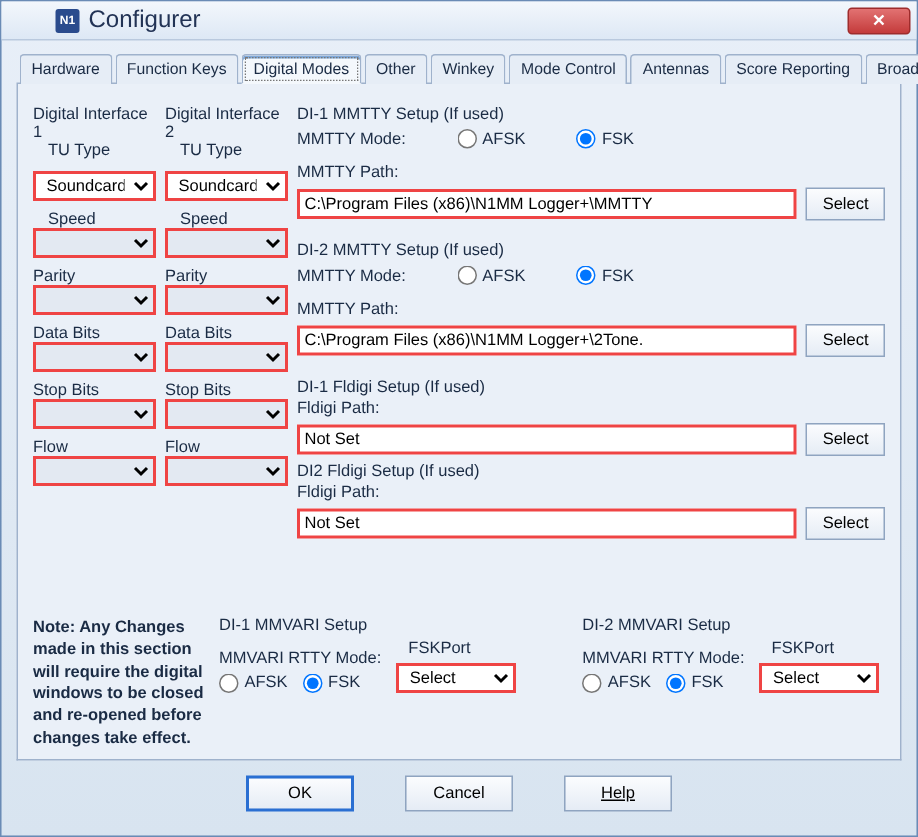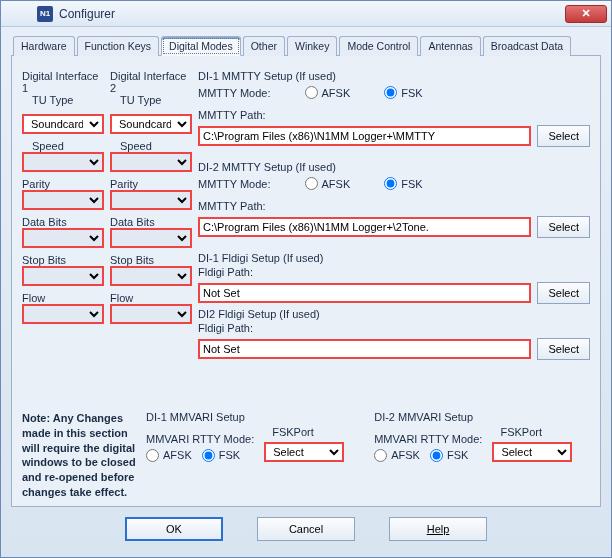--- a/index.html
+++ b/index.html
@@ -36,21 +36,21 @@
     font-size: 8px;
     font-weight: bold;
     display: flex;
     align-items: center;
     justify-content: center;
     border-radius: 2px;
     margin-left: 32px;
   }
   .titlebar .title-text {
     color: #223355;
-    font-size: 12px;
+    font-size: 16px;
   }
   .titlebar .spacer { flex: 1; }
   .close-btn {
     width: 42px; height: 18px;
     background: linear-gradient(#e27272, #c43b3b);
     border: 1px solid #9e2c2c;
     border-radius: 3px;
     color: #fff;
     font-weight: bold;
     display: flex;
@@ -154,33 +154,33 @@
   }
   .note {
     width: 116px;
     font-weight: bold;
     color: #1a2b44;
     line-height: 1.35;
   }
   .mmvari {
     flex: 1;
     display: flex;
-    gap: 30px;
+    gap: 44px;
   }
   .mmvari-block { display: flex; flex-direction: column; gap: 3px; }
   .mmvari-sub { display: flex; align-items: flex-end; gap: 10px; }
   .mmvari-sub .col1 { display: flex; flex-direction: column; gap: 4px; }
   .footer {
     height: 44px;
     display: flex;
     align-items: center;
     justify-content: center;
     gap: 34px;
   }
-  .footer .btn { width: 98px; height: 24px; }
+  .footer .btn { width: 72px; height: 24px; }
   .footer .btn.primary { border: 2px solid #2a6fd2; }
   .footer .btn .ul { text-decoration: underline; }
 </style>
 </head>
 <body>
 
 <div class="window">
   <div class="titlebar">
     <div class="app-icon">N1</div>
     <div class="title-text">Configurer</div>
@@ -192,20 +192,21 @@
 
   <div class="client">
     <div class="tabs">
       <div class="tab">Hardware</div>
       <div class="tab">Function Keys</div>
       <div class="tab active">Digital Modes</div>
       <div class="tab">Other</div>
       <div class="tab">Winkey</div>
       <div class="tab">Mode Control</div>
       <div class="tab">Antennas</div>
+      <div class="tab">Score Reporting</div>
       <div class="tab">Broadcast Data</div>
     </div>
 
     <div class="tab-panel">
       <div class="columns">
 
         <div class="di-col">
           <div class="lbl hdr1">Digital Interface 1</div>
           <div class="lbl hdr2" style="margin-left:10px;">TU Type</div>
           <select><option>Soundcard</option></select>

